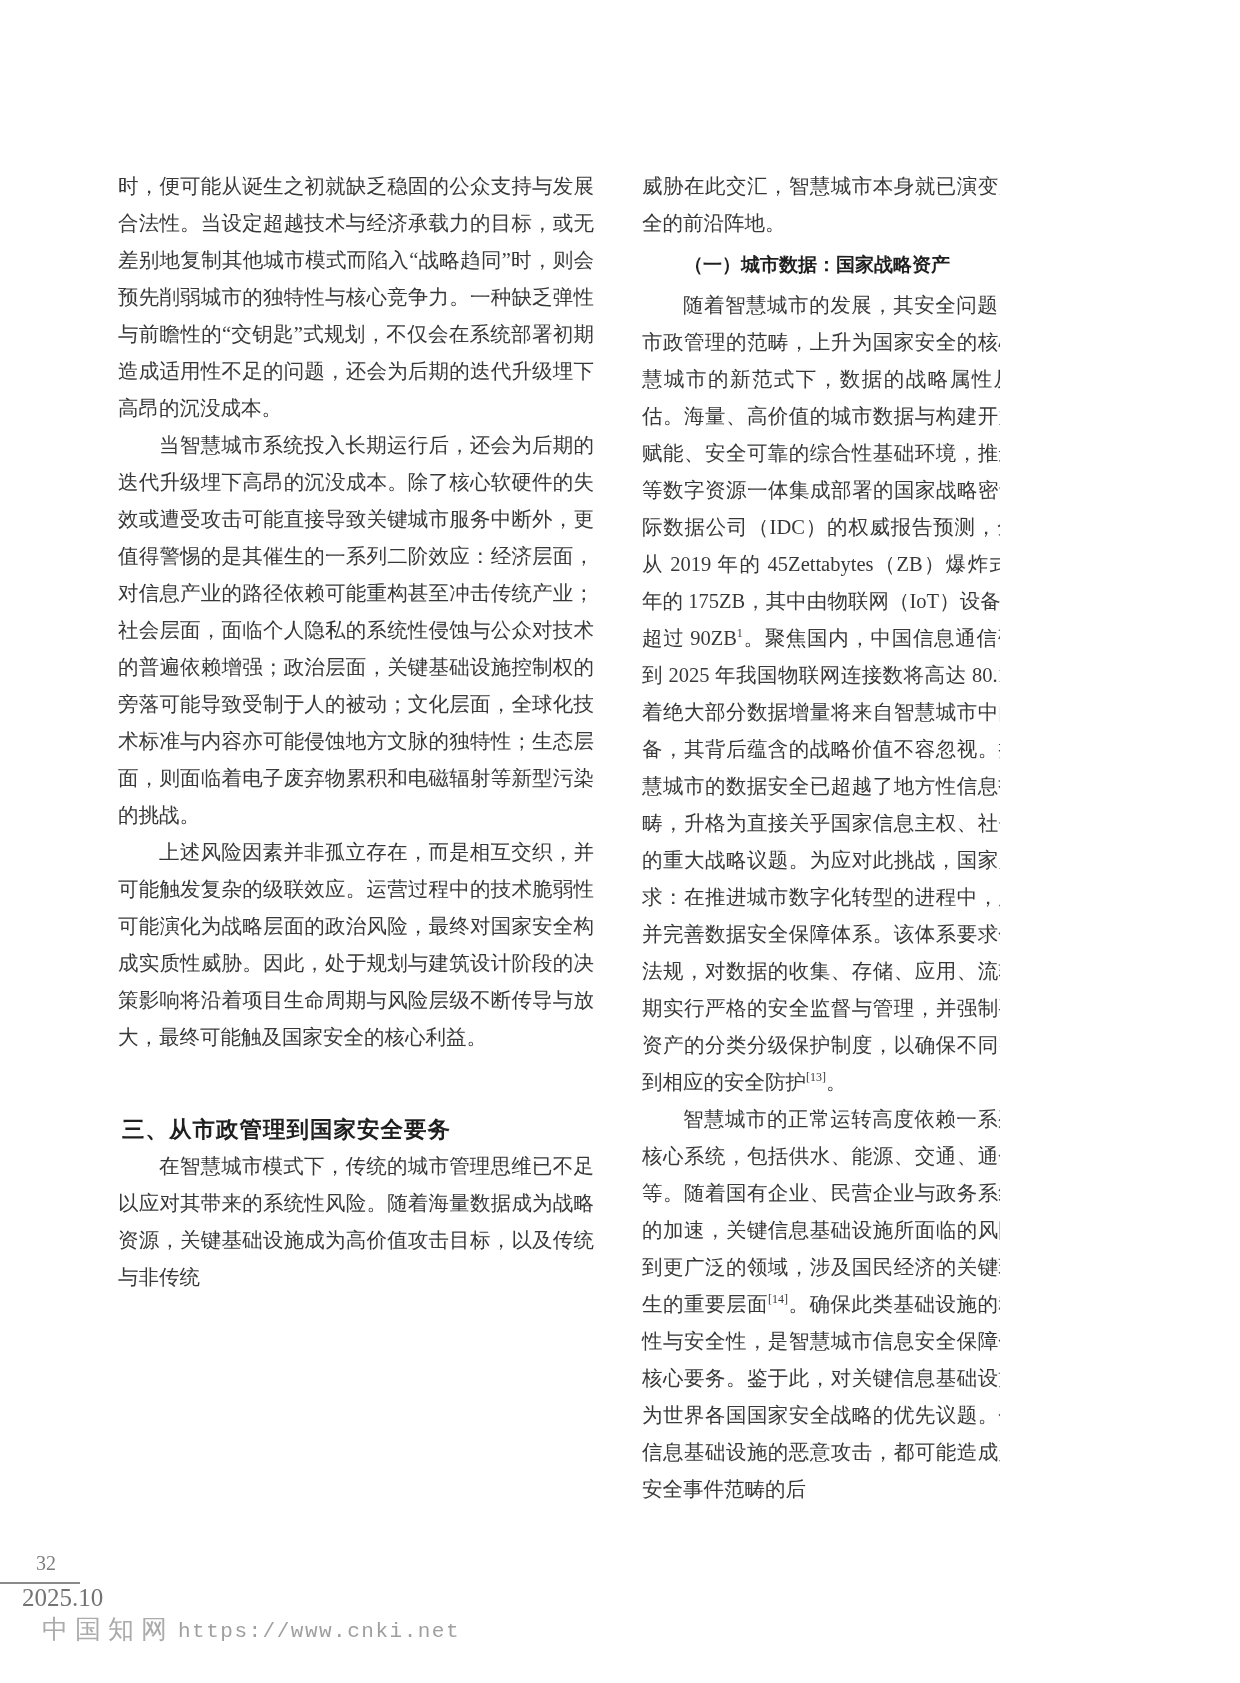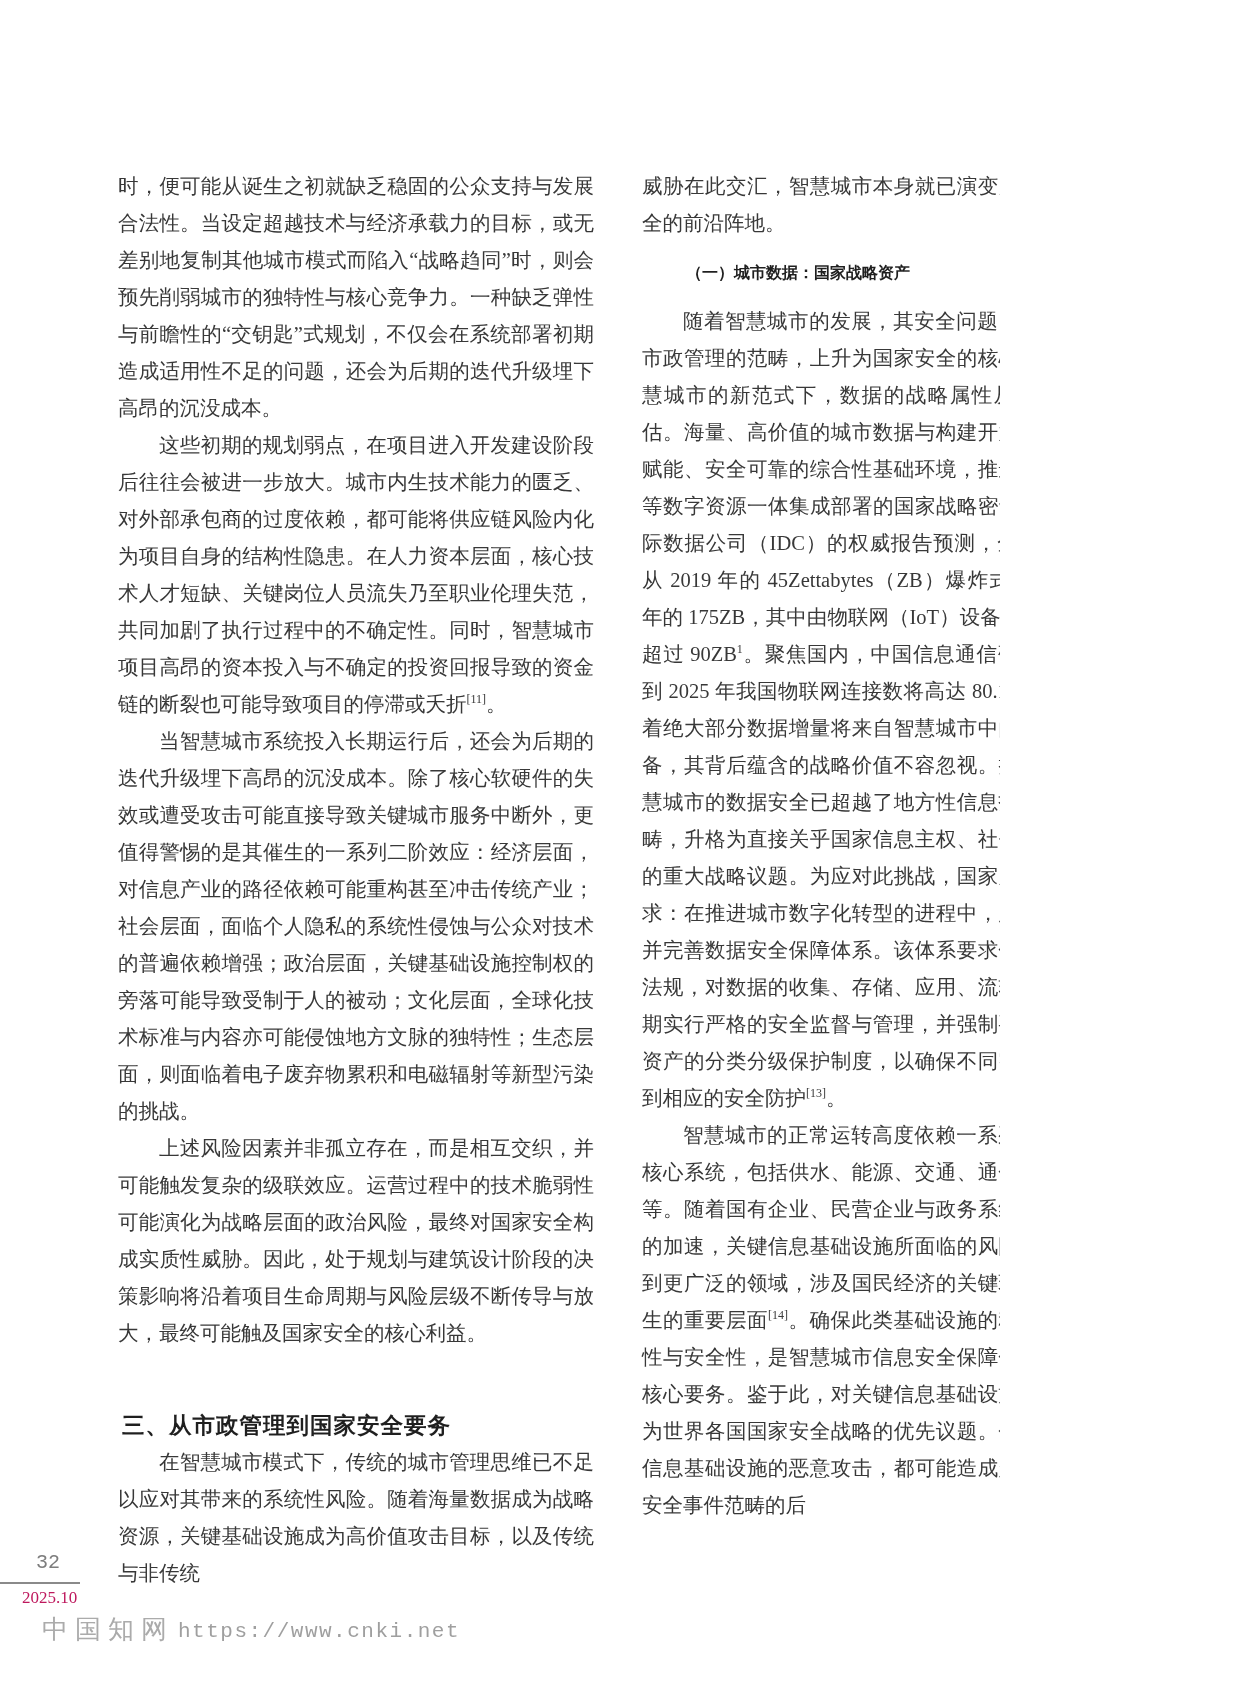--- a/index.html
+++ b/index.html
@@ -33,55 +33,54 @@
     font-weight:bold;
     font-size:22.5px;
     line-height:37px;
     letter-spacing:1px;
     color:#1f1f1f;
     margin:55px 0 0 4px;
   }
   .h3{
     font-family:"Liberation Sans","DejaVu Sans",sans-serif;
     font-weight:bold;
-    font-size:16px;
+    font-size:19px;
     line-height:37px;
     color:#1f1f1f;
     text-indent:2em;
-    margin:12px;
+    margin:4px;
   }
   .page-num{
     position:absolute;left:36px;top:1551px;
-    font-size:20px;line-height:24px;color:#7d7d7d;font-family:Liberation Mono, monospace;
+    font-size:20px;line-height:24px;color:#7d7d7d;
   }
   .footer-rule{
     position:absolute;left:0;top:1582px;width:80px;height:2px;background:#8a8a8a;
   }
   .issue-date{
     position:absolute;left:22px;top:1587px;
-    font-size:17px;line-height:22px;color:#be185d;
+    font-size:25px;line-height:22px;color:#737373;
   }
   .wm-cn{
     position:absolute;left:42px;top:1614px;
     font-size:26px;line-height:32px;color:#ababab;letter-spacing:7px;text-align:right;
   }
   .wm-url{
     position:absolute;left:178px;top:1618px;
     font-family:"Liberation Mono","DejaVu Sans Mono",monospace;
     font-size:21px;line-height:28px;color:#9f9f9f;letter-spacing:1.5px;
   }
 </style>
 </head>
 <body>
 
 <div class="page">
 
   <div class="column col-left" id="col-left">
       <p class="para">时，便可能从诞生之初就缺乏稳固的公众支持与发展合法性。当设定超越技术与经济承载力的目标，或无差别地复制其他城市模式而陷入“战略趋同”时，则会预先削弱城市的独特性与核心竞争力。一种缺乏弹性与前瞻性的“交钥匙”式规划，不仅会在系统部署初期造成适用性不足的问题，还会为后期的迭代升级埋下高昂的沉没成本。</p>
-      <p class="para indent">这些初期的规划弱点，在项目进入开发建设阶段后往往会被进一步放大。城市内生技术能力的匮乏、对外部承包商的过度依赖，都可能将供应链风险内化为项目自身的结构性隐患。在人力资本层面，核心技术人才短缺、关键岗位人员流失乃至职业伦理失范，共同加剧了执行过程中的不确定性。同时，智慧城市项目高昂的资本投入与不确定的投资回报导致的资金链的断裂也可能导致项目的停滞或夭折<sup>[11]</sup>。</p>
       <p class="para indent">当智慧城市系统投入长期运行后，还会为后期的迭代升级埋下高昂的沉没成本。除了核心软硬件的失效或遭受攻击可能直接导致关键城市服务中断外，更值得警惕的是其催生的一系列二阶效应：经济层面，对信息产业的路径依赖可能重构甚至冲击传统产业；社会层面，面临个人隐私的系统性侵蚀与公众对技术的普遍依赖增强；政治层面，关键基础设施控制权的旁落可能导致受制于人的被动；文化层面，全球化技术标准与内容亦可能侵蚀地方文脉的独特性；生态层面，则面临着电子废弃物累积和电磁辐射等新型污染的挑战。</p>
       <p class="para indent">上述风险因素并非孤立存在，而是相互交织，并可能触发复杂的级联效应。运营过程中的技术脆弱性可能演化为战略层面的政治风险，最终对国家安全构成实质性威胁。因此，处于规划与建筑设计阶段的决策影响将沿着项目生命周期与风险层级不断传导与放大，最终可能触及国家安全的核心利益。</p>
       <div class="h2">三、从市政管理到国家安全要务</div>
       <p class="para indent">在智慧城市模式下，传统的城市管理思维已不足以应对其带来的系统性风险。随着海量数据成为战略资源，关键基础设施成为高价值攻击目标，以及传统与非传统</p>
     </div>
 
   <div class="column col-right" id="col-right">
       <p class="para">威胁在此交汇，智慧城市本身就已演变为维护国家安全的前沿阵地。</p>
       <div class="h3">（一）城市数据：国家战略资产</div>
       <p class="para indent">随着智慧城市的发展，其安全问题已超越了传统市政管理的范畴，上升为国家安全的核心议题。在智慧城市的新范式下，数据的战略属性从根本上被重估。海量、高价值的城市数据与构建开放兼容、共性赋能、安全可靠的综合性基础环境，推进算法、模型等数字资源一体集成部署的国家战略密切相关<sup>[12]</sup>。国际数据公司（IDC）的权威报告预测，全球数据圈将从 2019 年的 45Zettabytes（ZB）爆炸式增长至 2025 年的 175ZB，其中由物联网（IoT）设备产生的数据将超过 90ZB<sup>1</sup>。聚焦国内，中国信息通信研究院预测，到 2025 年我国物联网连接数将高达 80.1 亿<sup>2</sup>。这意味着绝大部分数据增量将来自智慧城市中的海量感知设备，其背后蕴含的战略价值不容忽视。据此，保障智慧城市的数据安全已超越了地方性信息技术治理的范畴，升格为直接关乎国家信息主权、社会稳定与和谐的重大战略议题。为应对此挑战，国家层面已明确要求：在推进城市数字化转型的进程中，必须同步构建并完善数据安全保障体系。该体系要求依据相关法律法规，对数据的收集、存储、应用、流转等全生命周期实行严格的安全监督与管理，并强制要求落实数据资产的分类分级保护制度，以确保不同密级的数据得到相应的安全防护<sup>[13]</sup>。</p>

